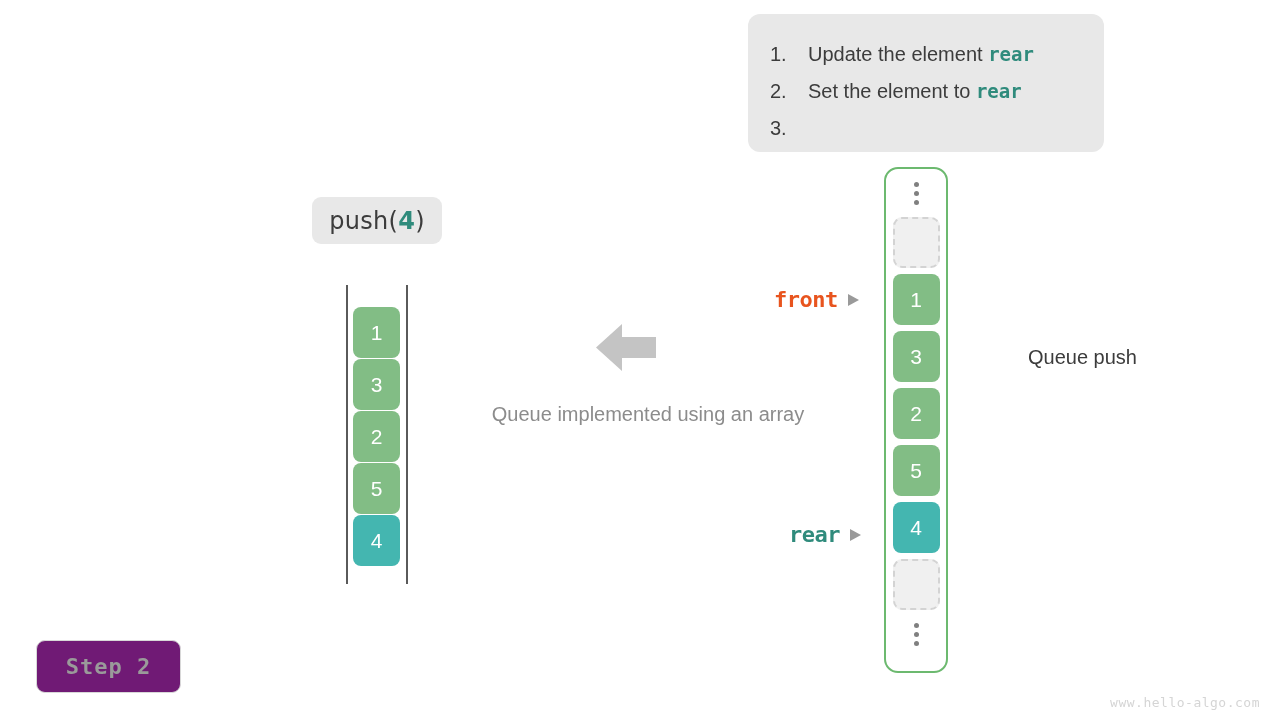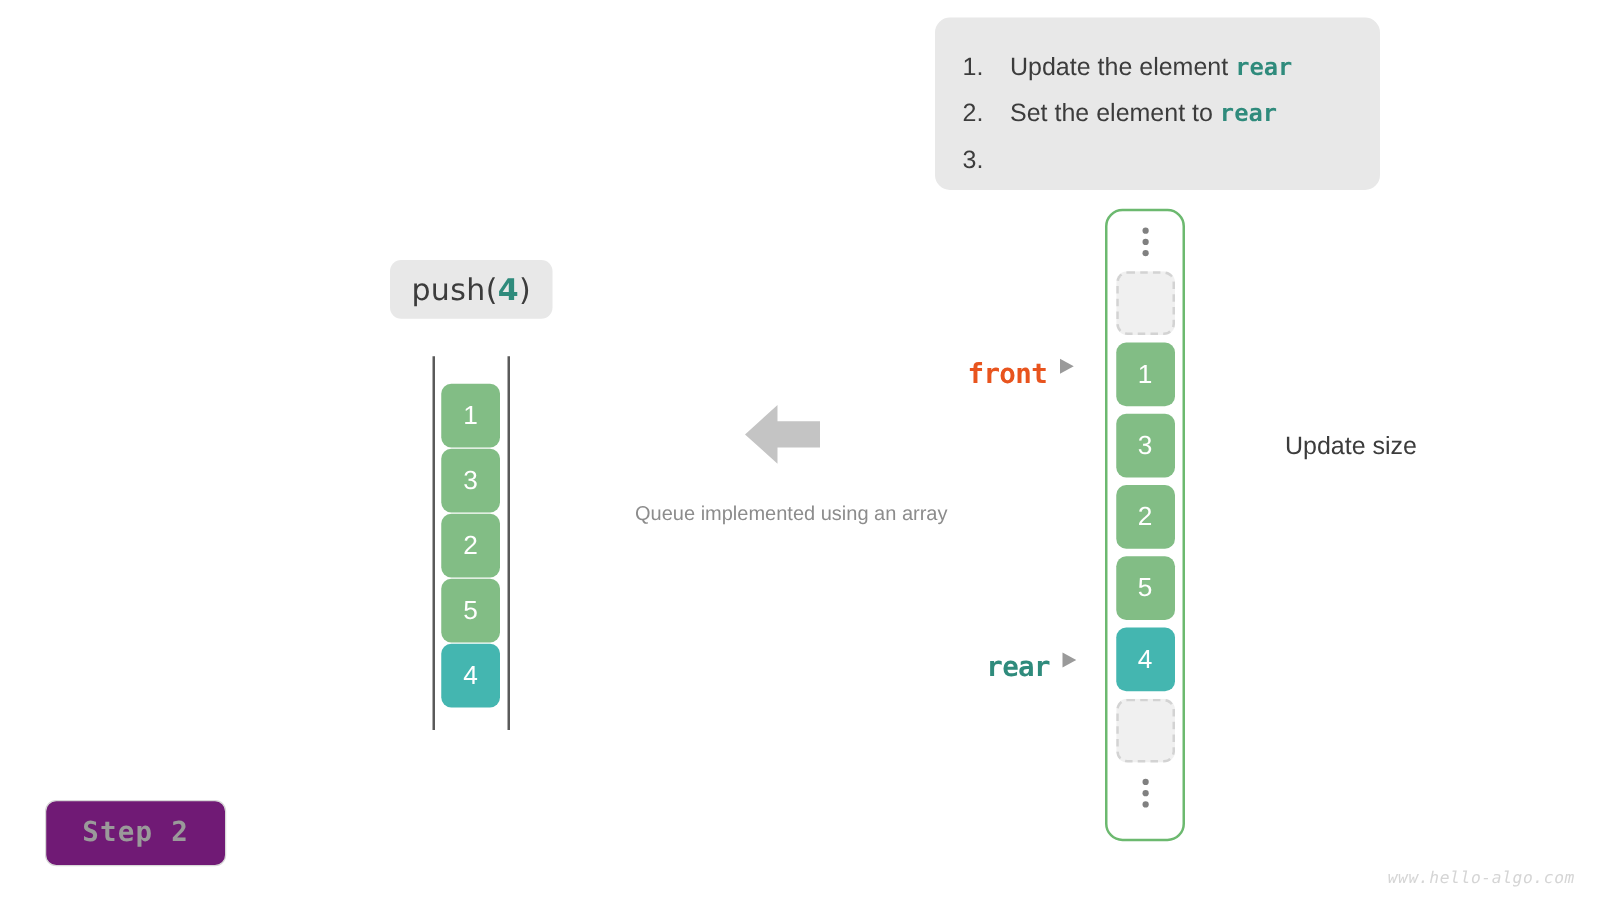--- a/index.html
+++ b/index.html
@@ -60,21 +60,21 @@
     font-family: "DejaVu Sans Mono", monospace;
     font-weight: bold;
     color: #1a7fd4;
     font-size: 19px;
   }
 
   
   .op-label {
     position: absolute;
     left: 312px;
-    top: 208px;
+    top: 197px;
     width: 130px;
     height: 47px;
     background: #e8e8e8;
     border-radius: 9px;
     display: flex;
     align-items: center;
     justify-content: center;
     font-family: "DejaVu Sans", sans-serif;
     font-size: 24px;
     color: #3c3c3c;
@@ -129,33 +129,33 @@
     position: absolute;
     left: 596px;
     top: 322px;
     width: 60px;
     height: 51px;
   }
 
   
   .caption {
     position: absolute;
-    left: 448px;
+    left: 463px;
     top: 403px;
     width: 370px;
     text-align: center;
-    font-size: 16px;
+    font-size: 20px;
     color: #8c8c8c;
   }
 
   
   .ptr {
     position: absolute;
     display: flex;
-    align-items: flex-start;
+    align-items: center;
     gap: 10px;
   }
   .ptr-text {
     font-family: "DejaVu Sans Mono", monospace;
     font-weight: bold;
     font-size: 22px;
     letter-spacing: -0.5px;
   }
   .ptr-front { left: 774px; top: 287px; }
   .ptr-front .ptr-text { color: #e8541e; }
@@ -268,21 +268,20 @@
 
   
   .watermark {
     position: absolute;
     right: 20px;
     bottom: 10px;
     font-family: "DejaVu Sans Mono", monospace;
     font-size: 13px;
     color: #d5d5d5;
     letter-spacing: 0.5px;
-    font-style: italic;
   }
 </style>
 </head>
 <body>
 
 <div class="instruction-box">
   <ol class="instruction-list">
     <li class="instruction-item">
       <span class="instruction-num">1.</span>
       <span class="instruction-text"><span>Update the element </span><span class="mono-teal">rear</span><span></span></span>
@@ -348,18 +347,18 @@
     <div class="cell-empty"></div>
   </div>
   <div class="ellipsis">
     <span></span>
       <span></span>
       <span></span>
   </div>
 </div>
 
 <div class="size-block">
-  <div class="size-title">Update size</div>
+  <div class="size-title">Queue push</div>
 </div>
 
 <div class="step-badge">Step 2</div>
 
 <div class="watermark">www.hello-algo.com</div>
 
 </body></html>

